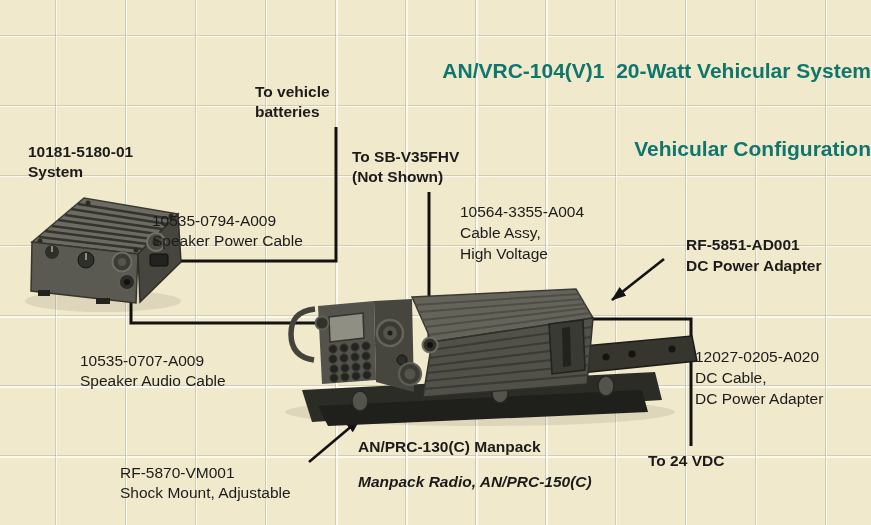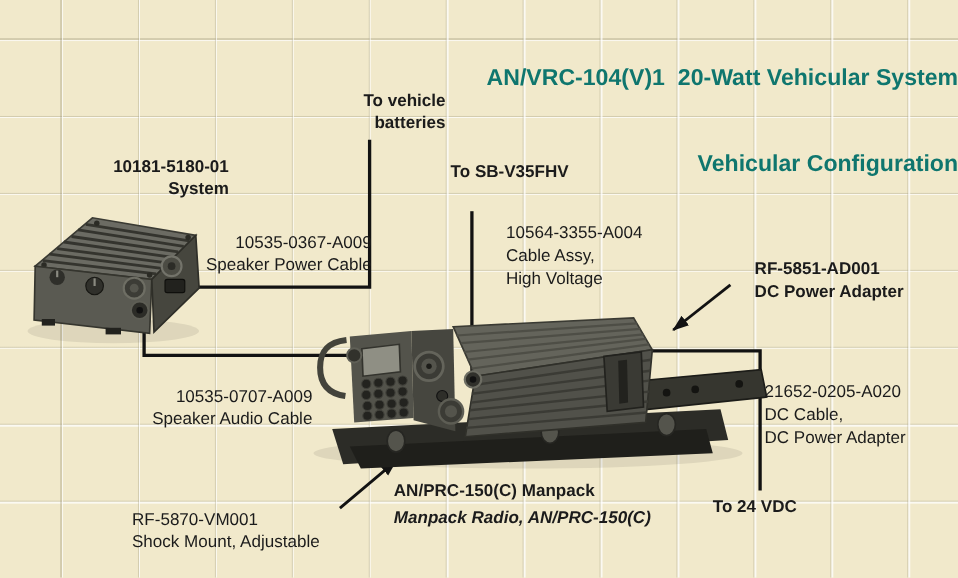--- a/index.html
+++ b/index.html
@@ -19,21 +19,21 @@
         rgba(255,255,255,0.75) 55px, rgba(255,255,255,0.75) 56.5px,
         transparent 56.5px, transparent 70px);
     background-position:1px 0, 0 -19px;
     position:relative;
   }
   #canvas{position:absolute;inset:0;}
   svg.layer{position:absolute;left:0;top:0;}
   .lbl{position:absolute;font-size:15.5px;line-height:19.5px;color:#1b1b1b;white-space:nowrap;}
   .b{font-weight:700;}
   .i{font-style:italic;}
-  .tc{text-align:right;}
+  .tc{text-align:left;}
   .tr{text-align:left;}
   .title{
     position:absolute;left:0;top:6px;width:871px;text-align:right;
     font-size:21px;line-height:26px;font-weight:700;color:#0f766e;
     white-space:pre-wrap;
   }
   .lh21 .line{line-height:21px;}
 </style>
 </head>
 <body>
@@ -182,24 +182,25 @@
     <div>batteries</div>
   </div>
 
   <div class="lbl b tc" style="left:28px;top:142px;width:180px;">
     <div>10181-5180-01</div>
     <div>System</div>
   </div>
 
   <div class="lbl b tc" style="left:352px;top:147px;width:165px;">
     <div>To SB-V35FHV</div>
+    <div>(Not Shown)</div>
   </div>
 
   <div class="lbl tc" style="left:152px;top:211px;width:186px;">
-    <div>10535-0367-A009</div>
+    <div>10535-0794-A009</div>
     <div>Speaker Power Cable</div>
   </div>
 
   <div class="lbl lh21" style="left:460px;top:201px;">
     <div class="line">10564-3355-A004</div>
     <div class="line">Cable Assy,</div>
     <div class="line">High Voltage</div>
   </div>
 
   <div class="lbl b lh21" style="left:666px;top:234px;margin-left:20px;">
@@ -211,29 +212,29 @@
     <div>10535-0707-A009</div>
     <div>Speaker Audio Cable</div>
   </div>
 
   <div class="lbl tr" style="left:120px;top:463px;width:206px;">
     <div>RF-5870-VM001</div>
     <div>Shock Mount, Adjustable</div>
   </div>
 
   <div class="lbl b" style="left:358px;top:437px;">
-    <div>AN/PRC-150(C) Manpack</div>
-  </div>
-
-  <div class="lbl b i" style="left:358px;top:461px;">
+    <div>AN/PRC-130(C) Manpack</div>
+  </div>
+
+  <div class="lbl b i" style="left:358px;top:472px;">
     <div>Manpack Radio, AN/PRC-150(C)</div>
   </div>
 
   <div class="lbl lh21" style="left:695px;top:346px;">
-    <div class="line">21652-0205-A020</div>
+    <div class="line">12027-0205-A020</div>
     <div class="line">DC Cable,</div>
     <div class="line">DC Power Adapter</div>
   </div>
 
   <div class="lbl b" style="left:648px;top:451px;">
     <div>To 24 VDC</div>
   </div>
 
 </div>
 

